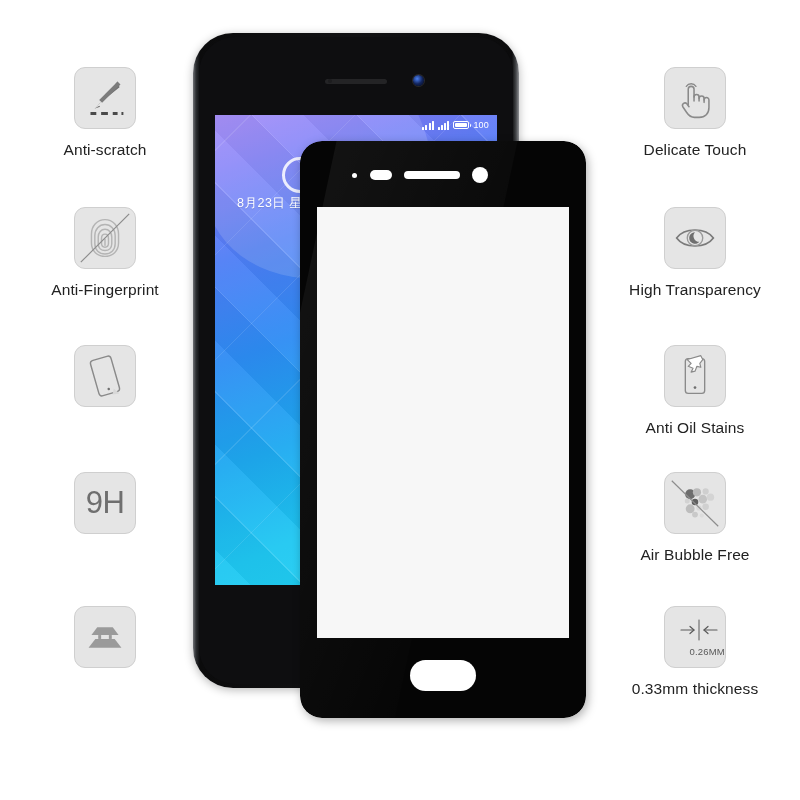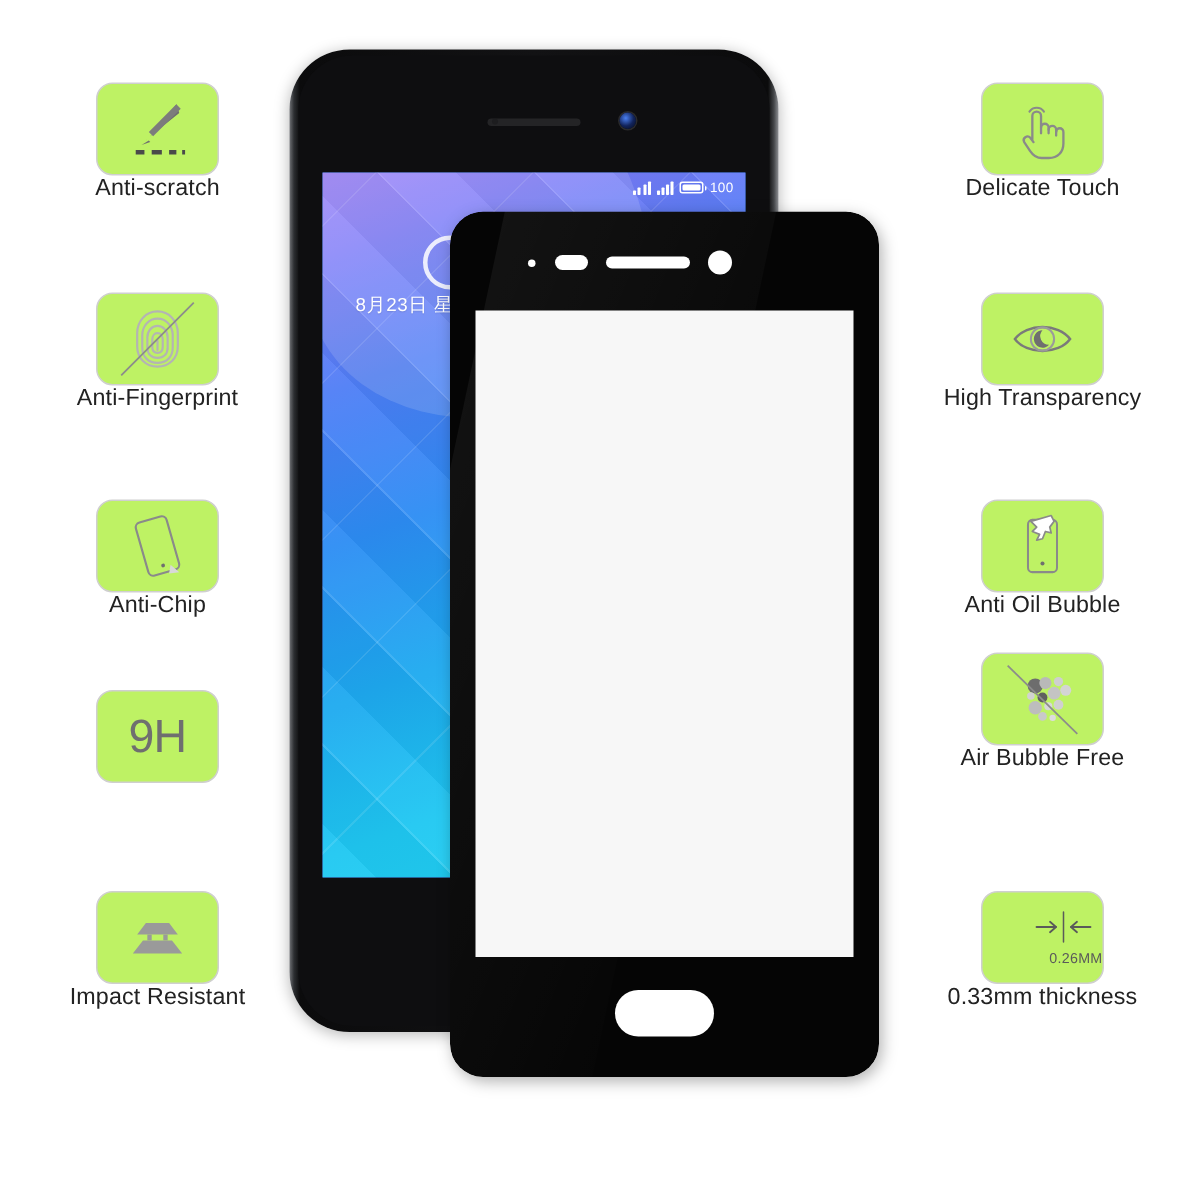--- a/index.html
+++ b/index.html
@@ -24,25 +24,25 @@
   .feature-col.left  { left: 0px; }
   .feature-col.right { left: 590px; }
 
   .feature {
     position: absolute;
     width: 210px;
     text-align: center;
   }
 
   .icon-box {
-    width: 82px; height: 62px;
-    margin: 0 auto;
+    width: 62px; height: 62px;
+    margin: 12px auto;
     border: 1px solid #cfcfcf;
     border-radius: 11px;
-    background: #bef264;
+    background: #e5e5e5;
     position: relative;
     box-sizing: border-box;
     overflow: hidden;
   }
   .icon-box svg { display: block; width: 100%; height: 100%; }
 
   .feature-label {
     font-size: 15.5px;
     color: #222222;
     letter-spacing: .1px;
@@ -352,39 +352,37 @@
   <div class="feature" style="top:333px">
     <div class="icon-box">
       <svg viewBox="0 0 62 62" aria-hidden="true">
         <g transform="rotate(-16 31 31)">
           <rect x="20" y="12" width="22" height="38" rx="3.5" fill="none" stroke="#8a8a8a" stroke-width="1.5"></rect>
           <circle cx="31" cy="45" r="1.3" fill="#6f6f6f"></circle>
         </g>
         <path d="M40 44 l6 5 -7 1 z" fill="#d8d8d8"></path>
       </svg>
     </div>
-    <div class="feature-label">Anti-Chip</div>
   </div>
 
   <div class="feature" style="top:460px">
     <div class="icon-box">
       <div class="nine-h">9H</div>
     </div>
   </div>
 
   <div class="feature" style="top:594px">
     <div class="icon-box">
       <svg viewBox="0 0 62 62" aria-hidden="true">
         <path d="M17 29 L45 29 L39 21 L23 21 Z" fill="#9a9a9a"></path>
         <path d="M14 42 L48 42 L41 33 L21 33 Z" fill="#9a9a9a"></path>
         <rect x="24" y="29" width="3" height="4" fill="#9a9a9a"></rect>
         <rect x="35" y="29" width="3" height="4" fill="#9a9a9a"></rect>
       </svg>
     </div>
-    <div class="feature-label">Impact Resistant</div>
   </div>
 </div>
 
 <div class="feature-col right">
 
   <div class="feature" style="top:55px">
     <div class="icon-box">
       <svg viewBox="0 0 62 62" aria-hidden="true">
         <g fill="none" stroke="#8a8a8a" stroke-width="1.6" stroke-linecap="round" stroke-linejoin="round">
           <path d="M24 38 V22 a3 3 0 0 1 6 0 v12"></path>
@@ -410,24 +408,24 @@
   </div>
 
   <div class="feature" style="top:333px">
     <div class="icon-box">
       <svg viewBox="0 0 62 62" aria-hidden="true">
         <rect x="21" y="13" width="20" height="36" rx="3" fill="none" stroke="#8a8a8a" stroke-width="1.4"></rect>
         <path d="M23 14 l4 4 -3 3 5 2 -2 4 4 -1 2 -5 4 1 -1 -4 3 -4 -2 -4 z" fill="#ffffff" stroke="#8a8a8a" stroke-width="1.2" stroke-linejoin="round"></path>
         <circle cx="31" cy="43" r="1.4" fill="#6f6f6f"></circle>
       </svg>
     </div>
-    <div class="feature-label">Anti Oil Bubble</div>
-  </div>
-
-  <div class="feature" style="top:435px">
+    <div class="feature-label">Anti Oil Stains</div>
+  </div>
+
+  <div class="feature" style="top:460px">
     <div class="icon-box">
       <svg viewBox="0 0 62 62" aria-hidden="true">
         <circle cx="26" cy="22" r="5.2" fill="#6d6d6d"></circle>
         <circle cx="33" cy="20" r="4.2" fill="#b9b9b9"></circle>
         <circle cx="42" cy="19" r="3.2" fill="#cfcfcf"></circle>
         <circle cx="47" cy="25" r="3.8" fill="#d4d4d4"></circle>
         <circle cx="39" cy="27" r="4.4" fill="#c4c4c4"></circle>
         <circle cx="31" cy="30" r="3.4" fill="#5f5f5f"></circle>
         <circle cx="23" cy="29" r="2.6" fill="#d2d2d2"></circle>
         <circle cx="26" cy="37" r="4.6" fill="#bdbdbd"></circle>

